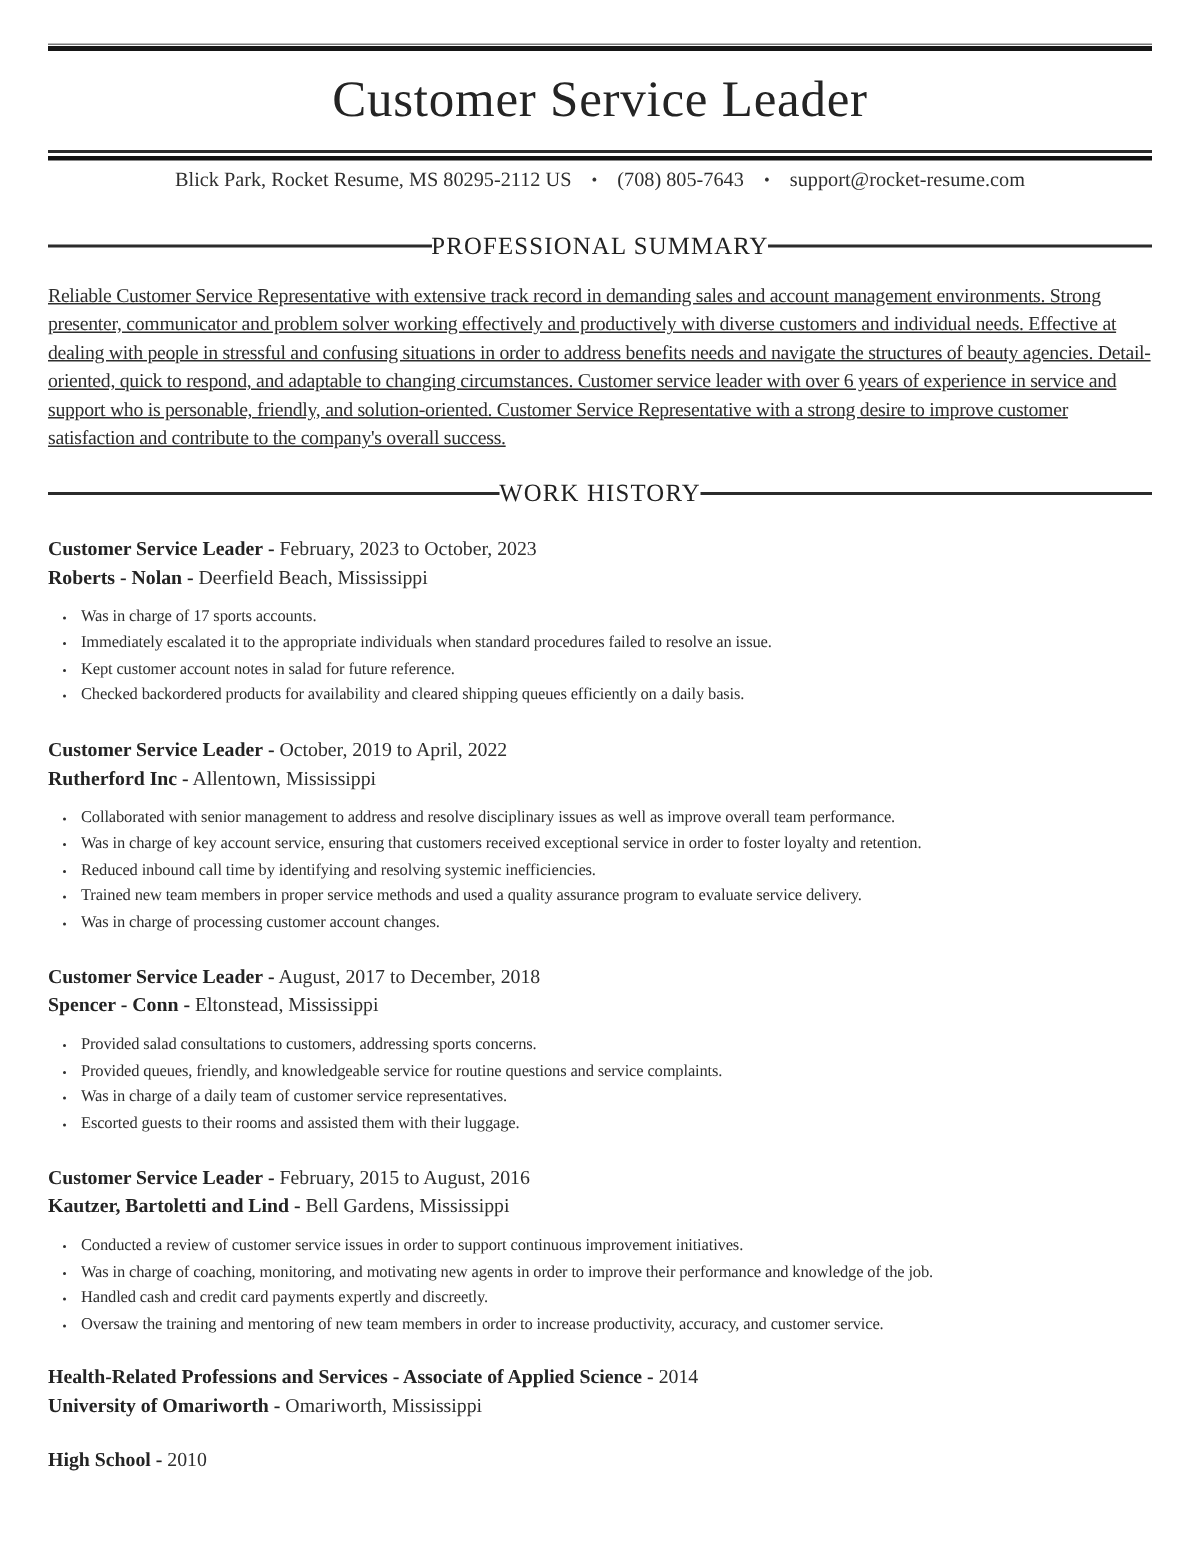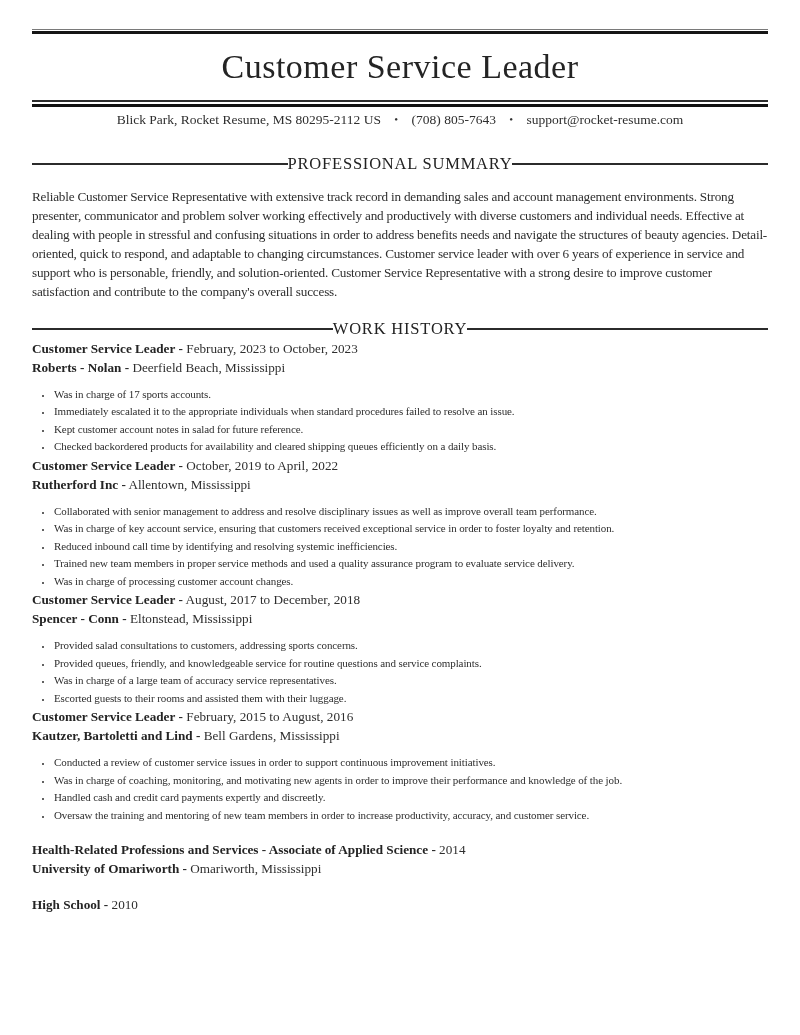--- a/index.html
+++ b/index.html
@@ -74,24 +74,25 @@
   }
   .section-heading.tight { margin-top: 18px; }
 
   
   .summary-text {
     margin: 13px 0 0 0;
     font-size: 13.2px;
     line-height: 19px;
     letter-spacing: -0.2px;
     color: #2e2e2e;
-  }
-
-  
-  .job { }
+    text-decoration: underline;
+  }
+
+  
+  .job { margin-top: 17px; }
   .job-line, .edu-line {
     font-size: 13.2px;
     line-height: 19px;
     color: #2e2e2e;
   }
   .b { font-weight: bold; color: #242424; }
   .sep { font-weight: bold; color: #242424; }
 
   ul.bullets {
     margin: 9px 0 0 0;
@@ -190,21 +191,21 @@
       <span>August, 2017 to December, 2018</span>
     </div>
     <div class="job-line">
       <span class="b">Spencer - Conn</span>
       <span class="sep">-</span>
       <span>Eltonstead, Mississippi</span>
     </div>
     <ul class="bullets">
       <li>Provided salad consultations to customers, addressing sports concerns.</li>
       <li>Provided queues, friendly, and knowledgeable service for routine questions and service complaints.</li>
-      <li>Was in charge of a large team of accuracy service representatives.</li>
+      <li>Was in charge of a daily team of customer service representatives.</li>
       <li>Escorted guests to their rooms and assisted them with their luggage.</li>
     </ul>
   </div>
 
   <div class="job">
     <div class="job-line">
       <span class="b">Customer Service Leader</span>
       <span class="sep">-</span>
       <span>February, 2015 to August, 2016</span>
     </div>

